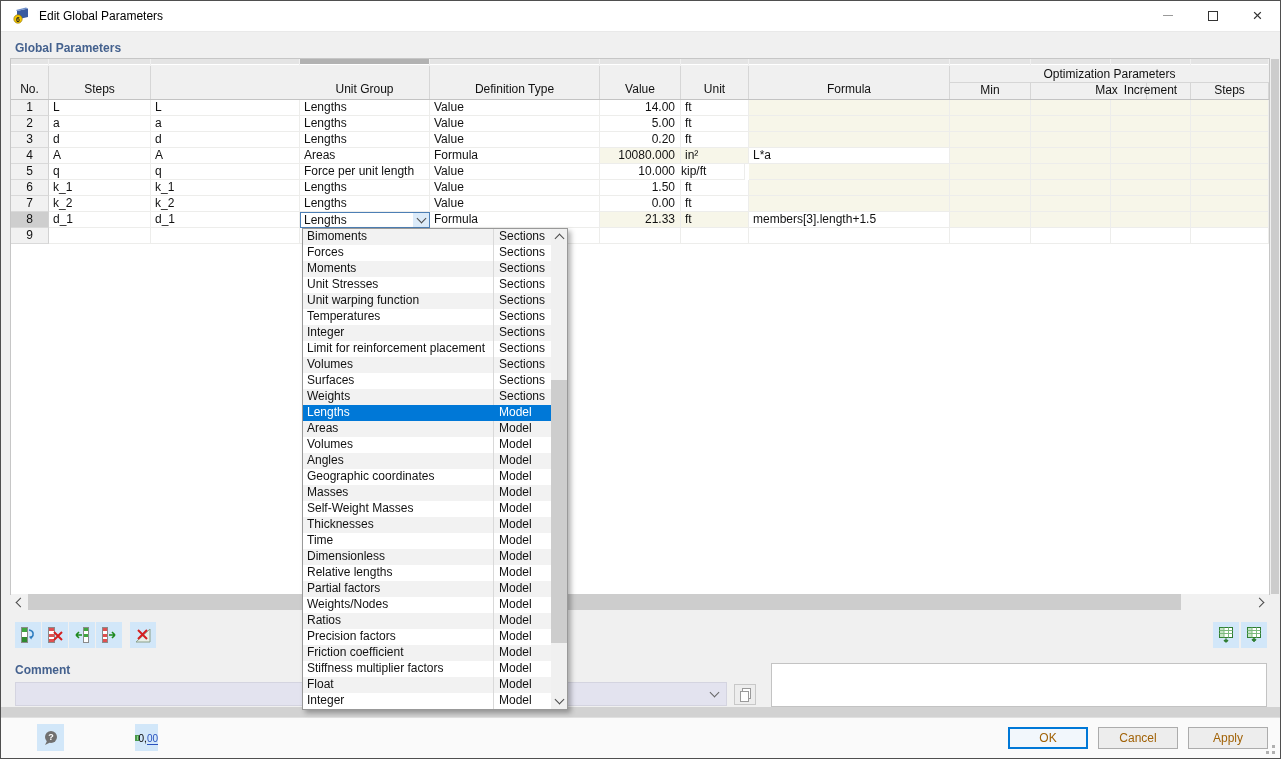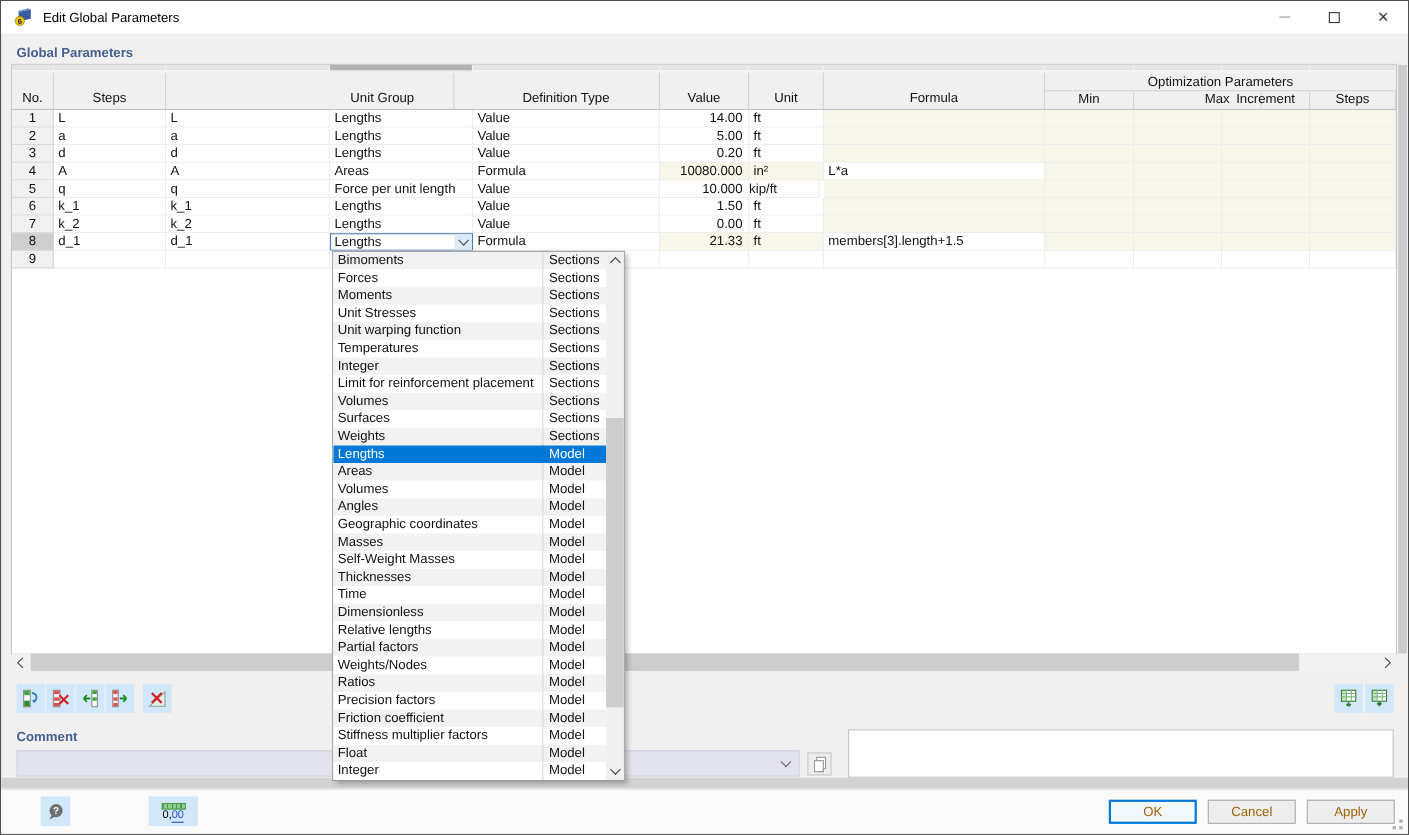--- a/index.html
+++ b/index.html
@@ -67,21 +67,21 @@
   .comment-combo .val{flex:1;padding-left:5px;}
   .comment-combo .chev{margin-right:8px;border-color:#666;}
   .copy-btn{position:absolute;left:733px;top:683px;width:22px;height:21px;background:#ededed;border:1px solid #c8c8c8;padding:0;display:flex;align-items:center;justify-content:center;}
   .side-panel{position:absolute;left:770px;top:662px;width:496px;height:44px;background:#fff;border:1px solid #c3c3c3;box-sizing:border-box;}
   .gray-band{position:absolute;left:0;top:706px;width:100%;height:10px;background:#d2d2d2;}
   
   .bottombar{position:absolute;left:0;top:716px;width:100%;height:41px;background:#fafafa;border-top:1px solid #e0e0e0;}
   .mini{position:absolute;top:723px;height:27px;background:var(--toolbar-button-bg);border:none;padding:0;
         display:flex;align-items:center;justify-content:center;}
   #help-btn{left:36px;width:27px;}
-  #units-btn{left:134px;width:45px;flex-direction:column;padding:2px 0 1px 0;box-sizing:border-box;}
+  #units-btn{left:134px;width:23px;flex-direction:row;padding:2px 0 1px 0;box-sizing:border-box;}
   .ruler{width:22px;height:6px;background:#8ecf8e;border:1px solid #4a9a4a;box-sizing:border-box;
          background-image:repeating-linear-gradient(90deg,#4a9a4a 0 1px,transparent 1px 4px);}
   .units-text{font-size:10px;line-height:11px;color:#000;}
   .units-text .u2{color:#2a52be;border-bottom:1px solid #2a52be;}
   .btn{position:absolute;top:726px;width:80px;height:22px;background:#ededed;border:1px solid #acacac;
        box-sizing:border-box;font-size:12px;padding:0;color:#a16207;}
   #ok-btn{left:1007px;background:#f2f7fc;border:2px solid var(--accent);}
   #cancel-btn{left:1097px;}
   #apply-btn{left:1187px;}
   .grip{position:absolute;right:5px;top:741px;width:12px;height:12px;}
@@ -147,21 +147,21 @@
         <div class="seg" style="left: 1100px; width: 79px;"></div>
         <div class="seg" style="left: 1180px; width: 77px;"></div>
       </div>
     <div id="thead">
         <div class="hcell" style="left: 0px; width: 38px;">
           <span>No.</span>
         </div>
         <div class="hcell" style="left: 38px; width: 102px;">
           <span>Steps</span>
         </div>
-        <div class="hcell" style="left: 272px; width: 130px;">
+        <div class="hcell" style="left: 289px; width: 130px;">
           <span>Unit Group</span>
         </div>
         <div class="hcell" style="left: 419px; width: 170px;">
           <span>Definition Type</span>
         </div>
         <div class="hcell" style="left: 589px; width: 81px;">
           <span>Value</span>
         </div>
         <div class="hcell" style="left: 670px; width: 68px;">
           <span>Unit</span>

